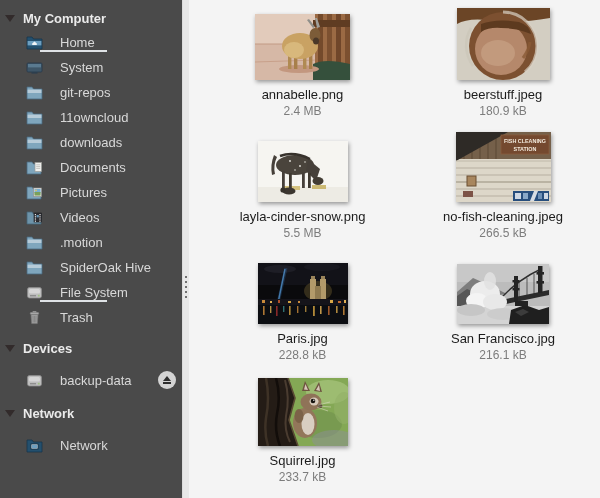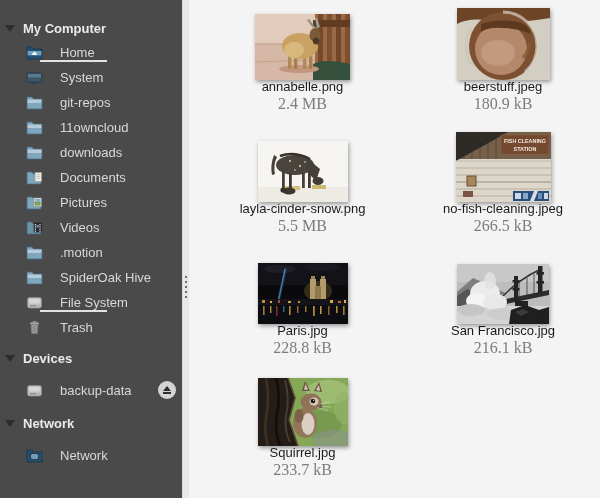--- a/index.html
+++ b/index.html
@@ -6,21 +6,21 @@
   body{
     width:600px;height:498px;overflow:hidden;
     font-family:"Liberation Sans", sans-serif;
     background:#f4f4f4;
   }
   .window{display:flex;width:600px;height:498px;}
 
   
   .sidebar{
     width:182px;flex-shrink:0;background:#4a4a4a;color:#d8d8d8;
-    padding-top:16px;box-sizing:border-box;overflow:hidden;
+    padding-top:6px;box-sizing:border-box;overflow:hidden;
   }
   .section-header{
     display:flex;align-items:center;height:24px;padding-left:5px;
     font-size:13px;font-weight:bold;color:#ebebeb;cursor:default;
   }
   .section-header .tri{
     width:0;height:0;border-left:5px solid transparent;border-right:5px solid transparent;
     border-top:7px solid #322b2b;margin-right:8px;flex-shrink:0;
   }
   .place{
@@ -52,22 +52,22 @@
 
   
   .content{
     flex:1;background:#f4f4f4;padding-left:6px;box-sizing:border-box;
     display:grid;grid-template-columns:215px 186px;grid-auto-rows:122px;
     align-content:start;
   }
   .cell{display:flex;flex-direction:column;align-items:center;cursor:default;}
   .thumb-area{height:80px;display:flex;align-items:flex-end;justify-content:center;}
   .thumb-area svg{filter:drop-shadow(1.5px 2.5px 2px rgba(0,0,0,.38));}
-  .fname{margin-top:0;font-size:13px;color:#1b1b1b;line-height:14px;}
-  .fsize{margin-top:3px;font-size:16px;color:#7c7c7c;line-height:13px;font-family:Liberation Serif, serif;}
+  .fname{margin-top:8px;font-size:13px;color:#1b1b1b;line-height:14px;}
+  .fsize{margin-top:3px;font-size:12px;color:#7c7c7c;line-height:13px;}
 </style>
 </head>
 <body>
 
 <div class="window">
 
   <aside class="sidebar">
 
     <div class="section-header">
       <span class="tri"></span>

